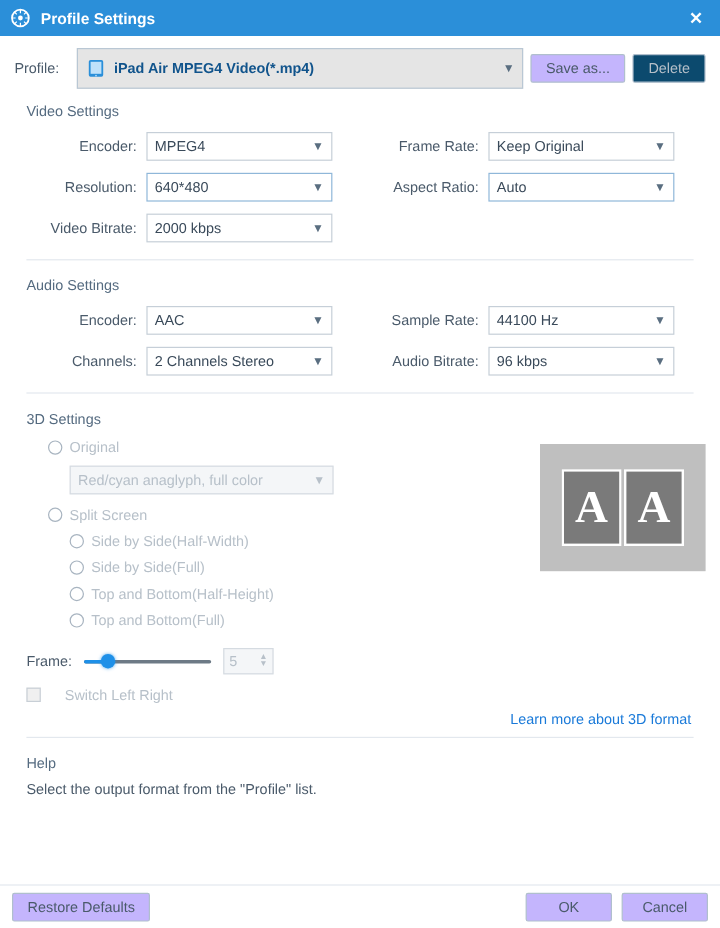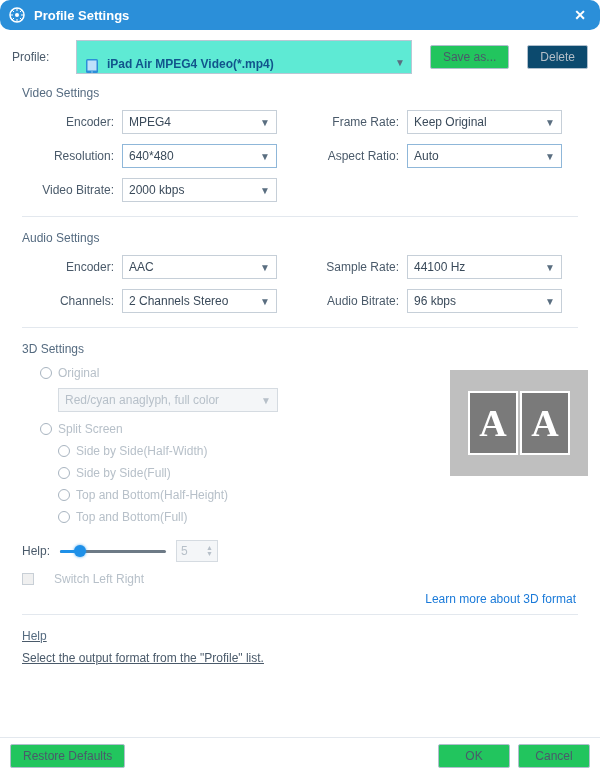--- a/index.html
+++ b/index.html
@@ -15,58 +15,58 @@
   }
   .titlebar {
     background: #2b8fd9;
     color: #fff;
     height: 30px;
     display: flex;
     align-items: center;
     padding: 0 8px;
     font-weight: bold;
     font-size: 13px;
-    border-radius: 10px;
   }
   .titlebar .app-icon {
     width: 18px; height: 18px;
     margin-right: 8px;
     display: inline-flex; align-items: center; justify-content: center;
   }
   .titlebar .spacer { flex: 1; }
   .titlebar .close { font-size: 14px; cursor: pointer; padding: 4px 6px; }
   .content {
     padding: 10px 12px 0 12px;
   }
   .profile-row {
     display: flex;
     align-items: center;
-    gap: 18px;
+    gap: 6px;
     margin-bottom: 12px;
   }
   .profile-row .label { width: 46px; color: #4a5a6a; }
   .profile-select {
     flex: 1;
     border: 1px solid #b9c7d4;
-    background: #5eead4;
+    background: #e5e5e5;
     height: 24px;
     display: flex;
+    align-items: center;
     padding: 16px 6px;
     cursor: pointer;
     position: relative;
   }
   .profile-select .pv-icon {
     width: 18px; height: 18px; margin-right: 6px;
     display:inline-flex;align-items:center;justify-content:center;
   }
   .profile-select .val { color: #11548c; font-weight: 600; flex:1; }
   .profile-select .dd { color:#5a6e80; font-size:10px; }
   .btn {
     border: 1px solid #b0bfcd;
-    background: #22c55e;
+    background: #c4b5fd;
     color: #4a5a6a;
     height: 24px;
     padding: 0 12px;
     cursor: pointer;
     font-size: 12px;
     border-radius: 2px;
   }
   .btn:disabled { color: #b5bfc8; cursor: default; background:#0c4a6e;}
   .group { margin: 0 0 14px 10px; }
   .group-title { color: #556b80; margin-bottom: 10px; }
@@ -134,21 +134,21 @@
   .slider .track { position:absolute;top:6px;left:0;right:0;height:3px;background:#6d7a86;border-radius:2px;}
   .slider .track .fill { position:absolute;top:0;left:0;height:100%;width:18%;background:#1e90e8;border-radius:2px;}
   .slider .thumb { position:absolute;top:1px;left:14px;width:12px;height:12px;border-radius:50%;background:#1e90e8;box-shadow:0 0 3px rgba(30,144,232,.8);}
   .spin {
     width:42px;height:22px;border:1px solid #d5dbe1;background:#f4f6f8;color:#b7c0c9;
     display:flex;align-items:center;padding:0 4px;
   }
   .spin .updn { margin-left:auto; display:flex;flex-direction:column;line-height:6px;font-size:7px;color:#b7c0c9;}
   .switch-row { display:flex;align-items:center;gap:20px;margin-bottom:6px;}
   .link { color:#1a7ad9; cursor:pointer; }
-  .help { margin:14px 0 0 10px;text-decoration:underline; }
+  .help { margin:14px 0 0 10px; }
   .help-title { color:#556b80; margin-bottom:8px;}
   .footer {
     position:absolute; left:0; right:0; bottom:0;
     height:36px;
     border-top:1px solid #e3e8ee;
     background:#fff;
     display:flex; align-items:center;
     padding:0 10px;
     gap:8px;
   }
@@ -303,21 +303,21 @@
         <div class="preview">
           <div class="preview-inner">
               <div class="a">A</div>
               <div class="a">A</div>
             </div>
         </div>
       </div>
     </div>
 
     <div class="depth-row">
-      <span>Help:</span>
+      <span>Frame:</span>
       <div class="slider">
         <div class="track">
             <div class="fill"></div>
           </div>
         <div class="thumb"></div>
       </div>
       <div class="spin">
         <span>5</span>
         <span class="updn">
             <span>▲</span>

